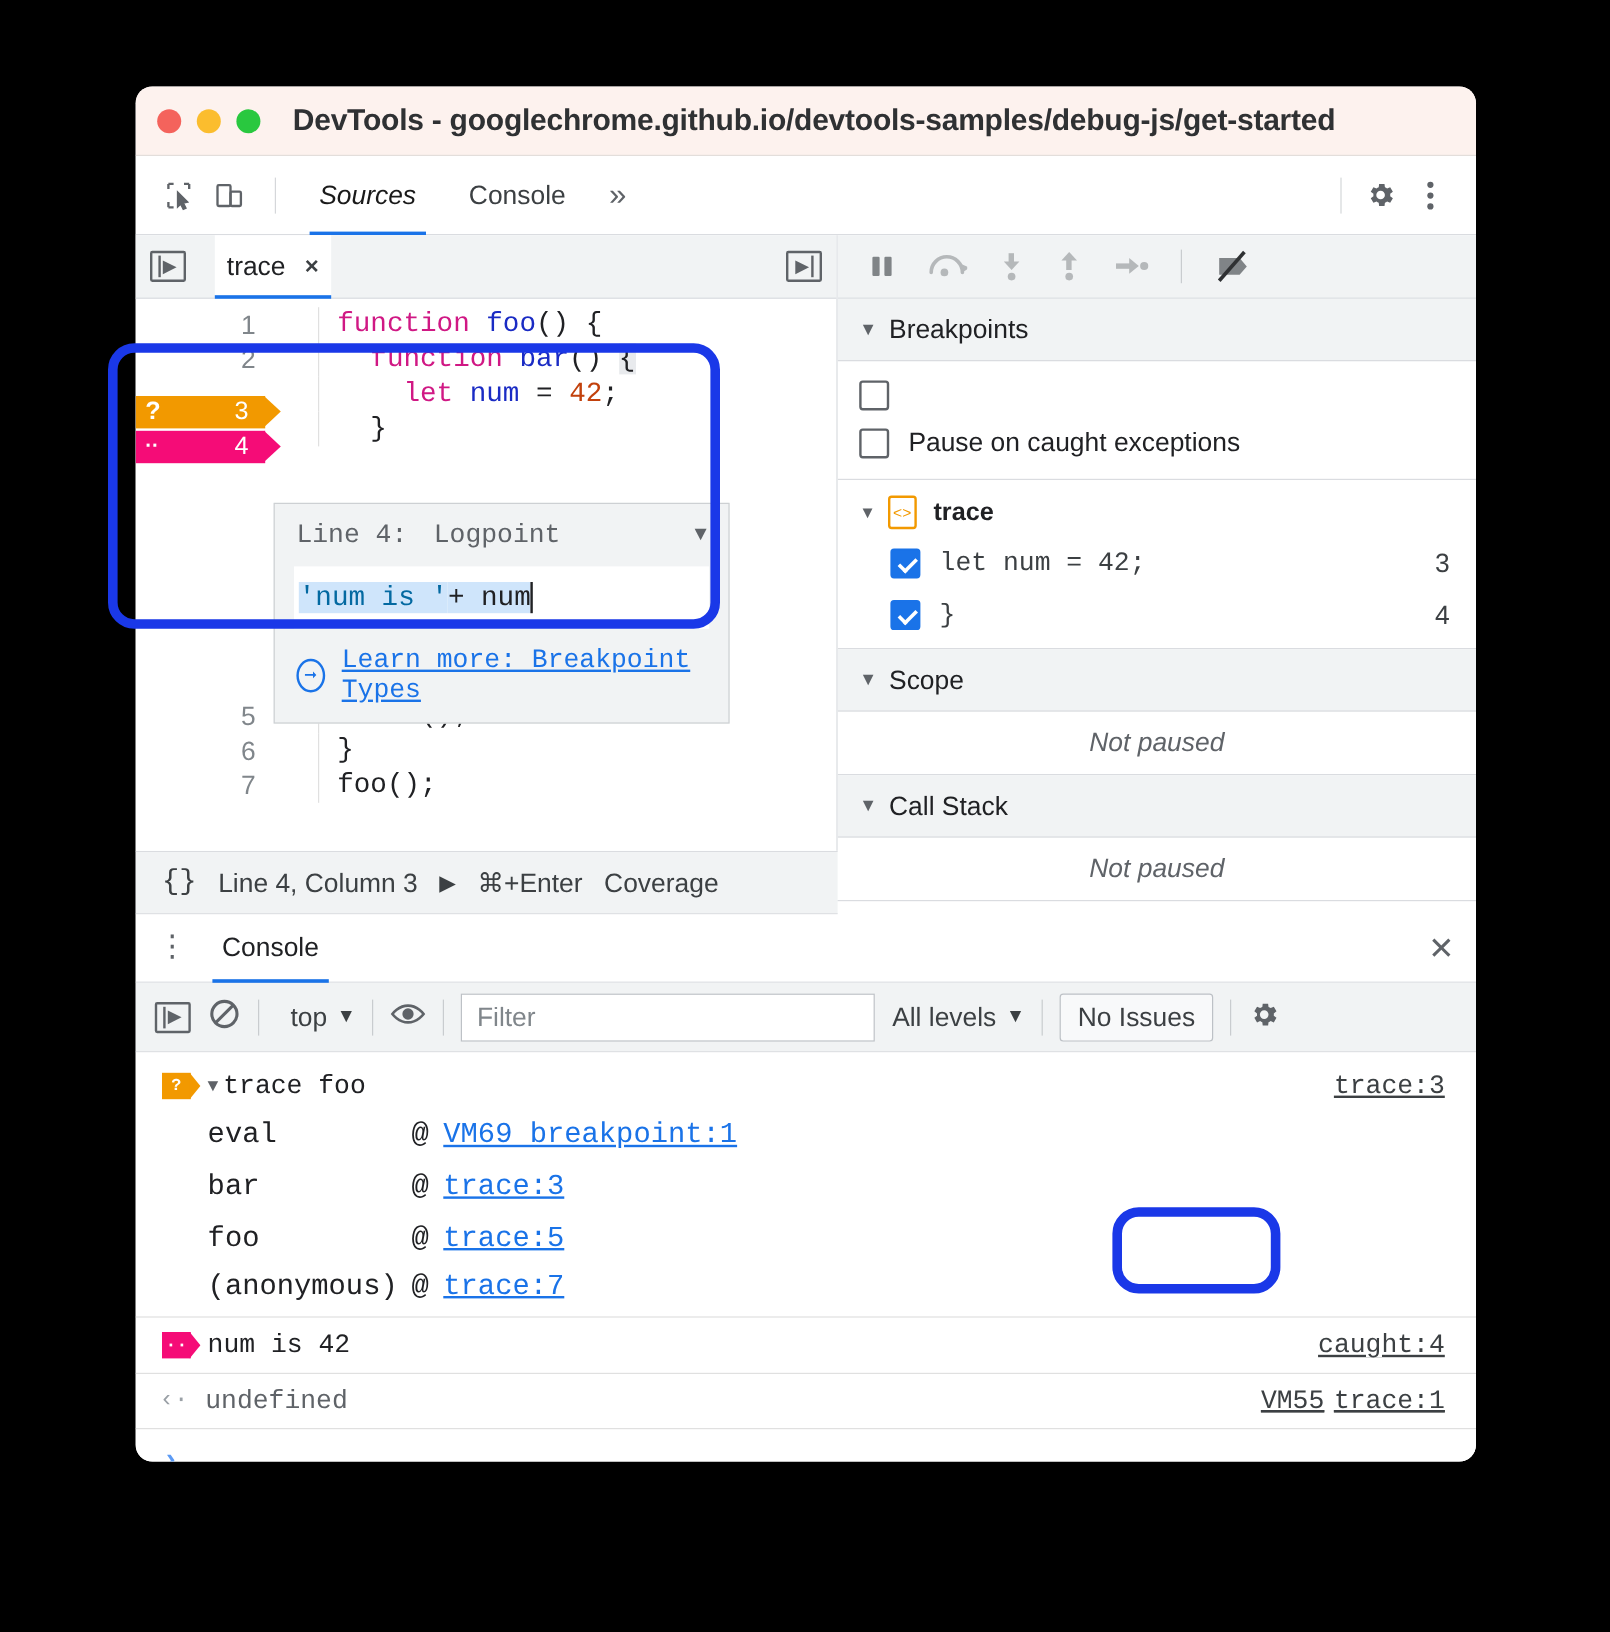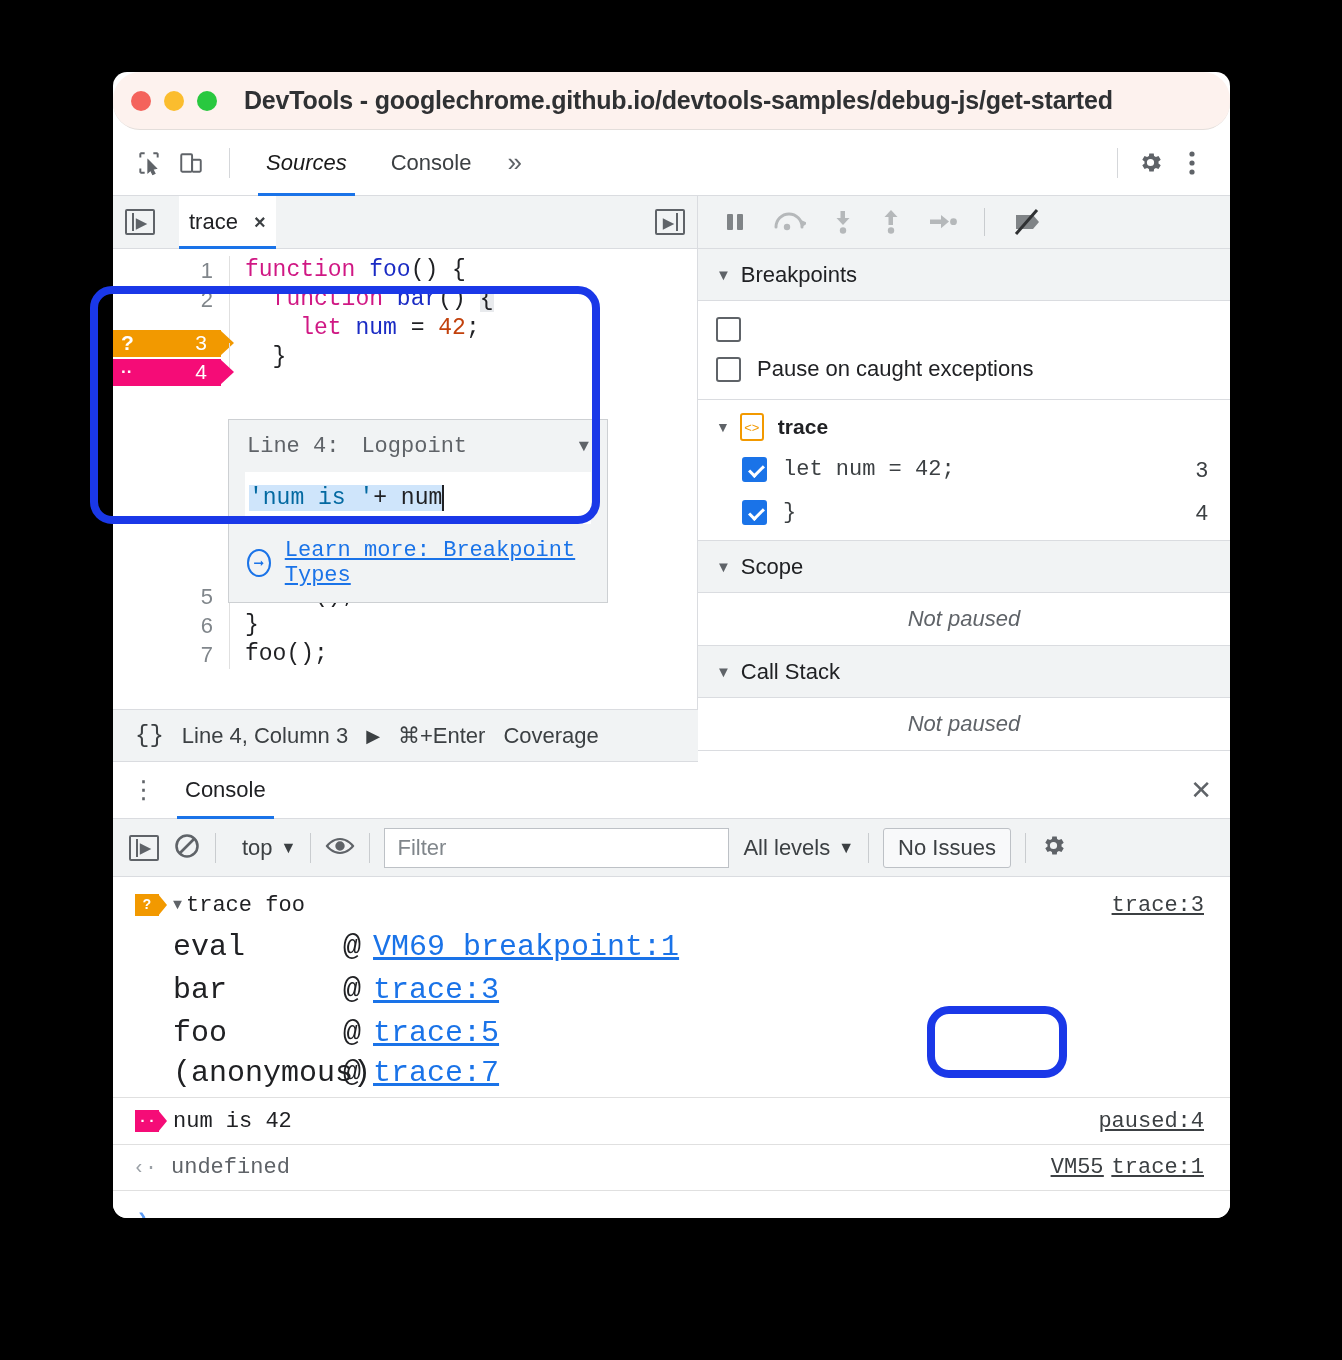--- a/index.html
+++ b/index.html
@@ -23,21 +23,20 @@
     box-shadow:0 0 0 1px rgba(0,0,0,.12);
   }
 
   
   #titlebar {
     height:58px;
     background:#fdf2ee;
     display:flex; align-items:center;
     padding-left:18px;
     border-bottom:1px solid #e3dedb;
-    border-radius:27px;
   }
   .dot { width:20px; height:20px; border-radius:50%; margin-right:13px; }
   .dot.red    { background:#f4635c; }
   .dot.yellow { background:#fbbd2e; }
   .dot.green  { background:#29c83f; }
   #title-text {
     margin-left:14px;
     font-size:25px; font-weight:bold; color:#2f3133;
     letter-spacing:-0.2px; white-space:nowrap;
   }
@@ -110,21 +109,21 @@
     font-family:"Liberation Mono", monospace;
   }
   .code-row { display:flex; height:29px; align-items:center; position:relative; }
   .gutter {
     width:116px; min-width:116px; text-align:right; padding-right:16px;
     font-size:22px; color:#80868b; position:relative;
     font-family:"Liberation Sans", sans-serif;
   }
   .codecol {
     flex:1; font-size:23px; color:#202124; white-space:pre;
-    padding-left:15px; border-left:1px solid #e0e0e0; height:29px; line-height:29px;
+    padding-left:15px; border-left:1px solid #e0e0e0; height:29px; line-height:29px;margin-left:36px;
   }
   .kw  { color:#d01884; }
   .id  { color:#1a2bc4; }
   .num { color:#c2410c; }
   .brace-hl { background:#e8eaed; }
 
   
   .bp-chip {
     position:absolute; left:-4px; top:1px;
     height:27px; width:112px;
@@ -317,21 +316,21 @@
     border-left:9px solid #f50c77;
   }
   .disclosure { font-size:15px; color:#5f6368; margin-right:4px; }
   .src-link {
     position:absolute; right:26px; font-size:22px;
     color:#3c4043; text-decoration:underline;
     font-family:"Liberation Mono", monospace;
   }
   .stack-row {
     display:flex; align-items:center; height:43px;
-    padding-left:60px; font-size:30px; color:#202124;
+    padding-left:60px; font-size:24px; color:#202124;
   }
   .stack-fn { width:170px; }
   .stack-at { margin-right:12px; color:#202124; }
   .stack-link { color:#1a73e8; text-decoration:underline; }
   #row-numis { border-top:1px solid #e0e0e0; border-bottom:1px solid #e0e0e0; }
   .ret-arrow { color:#9aa0a6; font-size:20px; margin-right:14px; }
   .ret-text  { color:#5f6368; }
   #prompt-row {
     height:54px; display:flex; align-items:center; padding-left:22px;
     border-top:1px solid #e0e0e0;
@@ -643,21 +642,21 @@
     </div>
     <div class="stack-row" style="padding-bottom:6px">
       <span class="stack-fn">(anonymous)</span>
       <span class="stack-at">@</span>
       <span class="stack-link">trace:7</span>
     </div>
 
     <div class="msg-row" id="row-numis" style="min-height:48px">
       <span class="badge log" style="font-size:15px">··</span>
       <span>num is 42</span>
-      <span class="src-link">paused:4</span>
+      <span class="src-link">caught:4</span>
     </div>
 
     <div class="msg-row" style="min-height:45px;padding-left:20px">
       <span class="ret-arrow">‹·</span>
       <span class="ret-text">undefined</span>
       <span class="src-link" style="right:26px">
         <span class="covered">VM55</span><span class="covered" style="margin-left:8px">trace:1</span>
       </span>
     </div>
 

